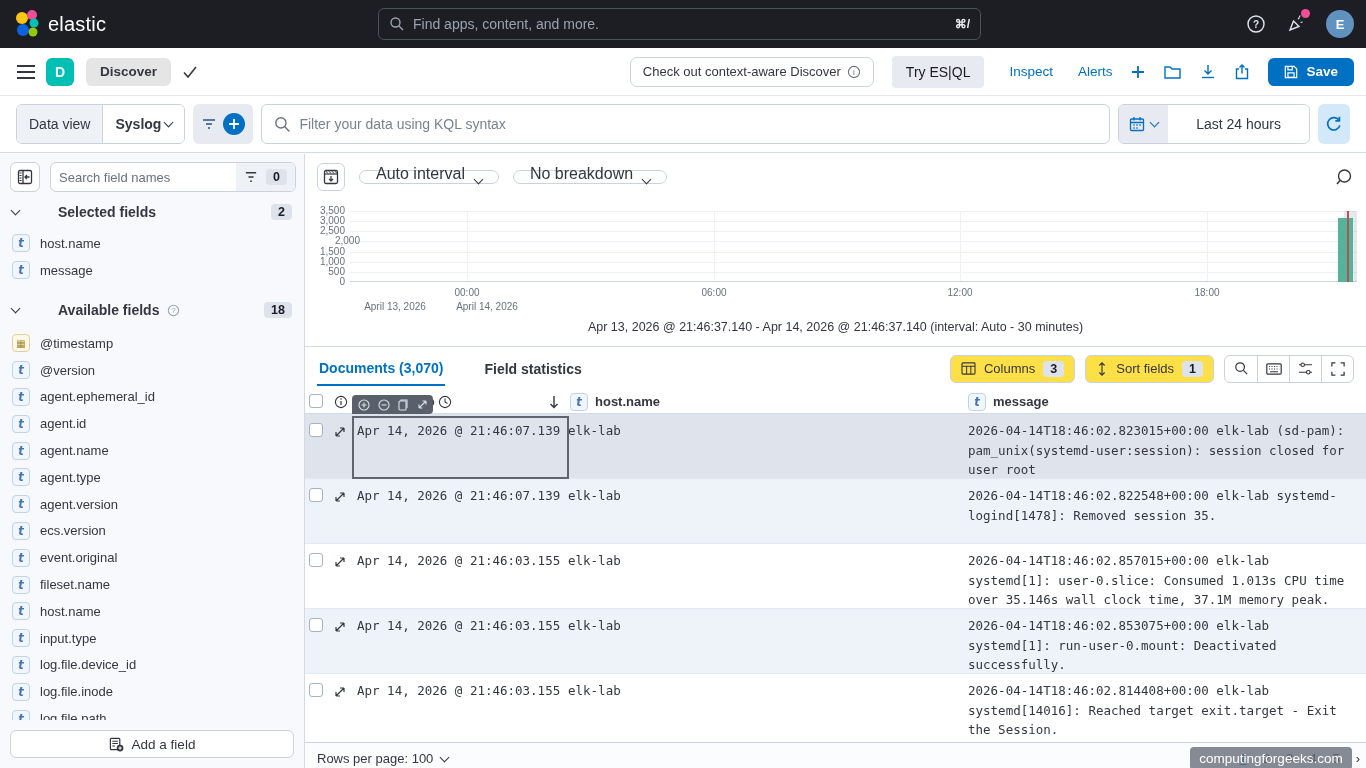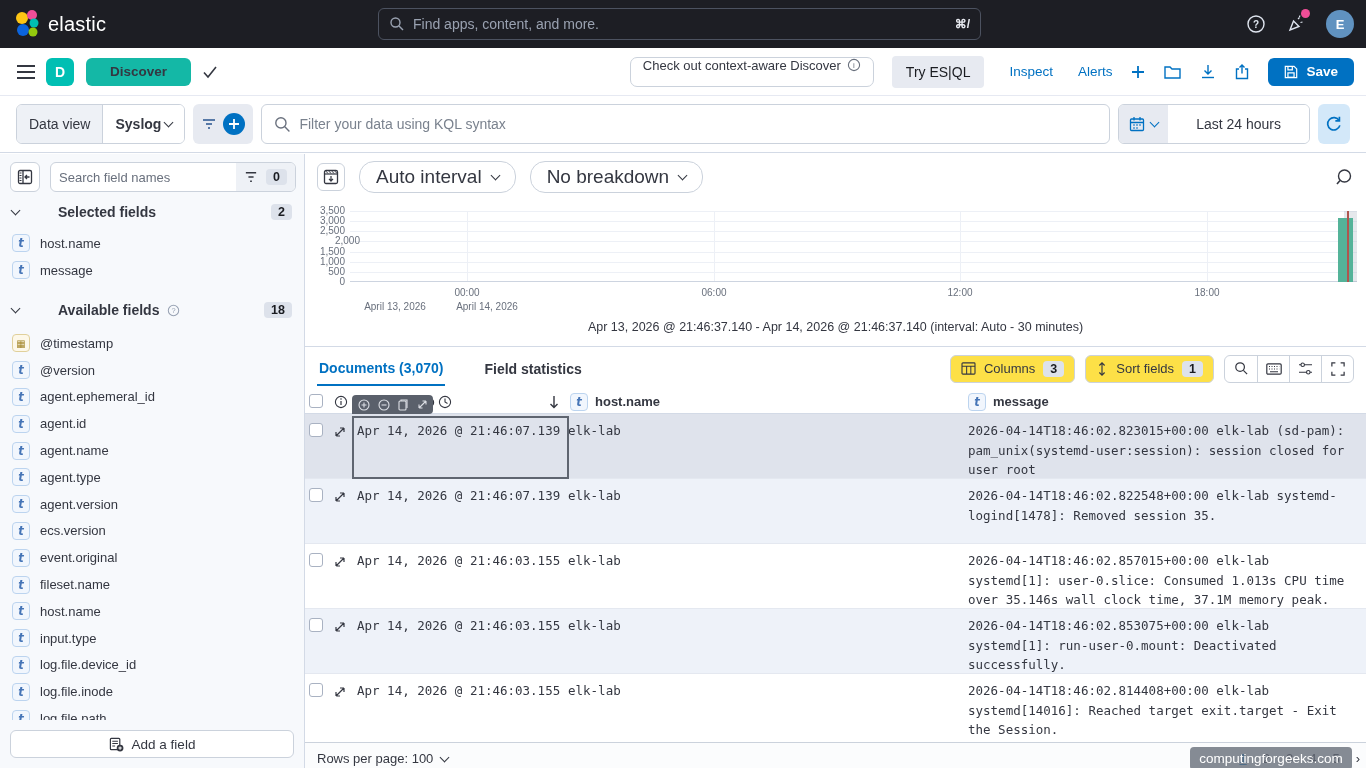--- a/index.html
+++ b/index.html
@@ -21,24 +21,24 @@
   .avatar { width:28px; height:28px; border-radius:50%; background:#6092c0; color:#fff; font-weight:bold; font-size:13px;
             display:flex; align-items:center; justify-content:center; }
   .news-wrap { position:relative; }
   .news-dot { position:absolute; right:-4px; top:-5px; width:9px; height:9px; border-radius:50%; background:#f04e98; }
 
   
   .toolbar2 { height:48px; background:#fff; border-bottom:1px solid #e6e9f2; display:flex; align-items:center; padding:0 12px; }
   .burger { margin:0 10px 0 4px; cursor:pointer; }
   .bc-badge { width:28px; height:28px; border-radius:6px; background:#00bfb3; color:#fff; font-weight:bold; font-size:14px;
               display:flex; align-items:center; justify-content:center; margin-right:12px; }
-  .bc-pill { height:28px; border-radius:6px; background:#14b8a6; color:#343741; font-weight:600; font-size:13.5px;
-             display:flex; align-items:center; padding:0 24px; margin-right:11px; }
+  .bc-pill { height:28px; border-radius:6px; background:#e5e5e5; color:#343741; font-weight:600; font-size:13.5px;
+             display:flex; align-items:center; padding:0 14px; margin-right:11px; }
   .t2-right { margin-left:auto; display:flex; align-items:center; gap:18px; }
-  .ctx-btn { height:30px; border:1px solid #cbd2dc; border-radius:7px; background:#fff; display:flex; gap:6px;
+  .ctx-btn { height:30px; border:1px solid #cbd2dc; border-radius:7px; background:#fff; display:flex; align-items:center; gap:6px;
              padding:0 12px; font-size:13px; font-weight:500; color:#343741; cursor:pointer; }
   .esql-btn { height:32px; background:#e7eaf1; border:0; border-radius:4px; padding:0 14px; font-size:14px; color:#1a1c21; cursor:pointer; font-family:inherit; }
   .tlink { color:#0071c2; font-weight:500; font-size:13.5px; cursor:pointer; text-decoration:none;margin-left:7px; }
   .save-btn { height:28px; background:#0071c2; color:#fff; border:0; border-radius:6px; display:flex; align-items:center; gap:8px;
               padding:0 16px; font-size:13.5px; font-weight:600; cursor:pointer; font-family:inherit; }
 
   
   .filterbar { height:57px; background:#fff; border-bottom:1px solid #d3dae6; display:flex; align-items:center; padding:0 16px; gap:8px; }
   .dv-ctrl { height:40px; border:1px solid #cbd2dc; border-radius:6px; display:flex; align-items:stretch; overflow:hidden; }
   .dv-label { background:#eef1f6; display:flex; align-items:center; padding:0 12px; font-size:14px; color:#343741; border-right:1px solid #cbd2dc; }
@@ -78,22 +78,22 @@
   .token.date::before { content:"▦"; }
   .field-name { font-size:13px; color:#343741; white-space:nowrap; }
   .addfield-btn { position:absolute; left:10px; right:10px; bottom:10px; height:28px; border:1px solid #cbd2dc; border-radius:6px;
                   background:#fff; display:flex; align-items:center; justify-content:center; gap:8px; font-size:13.5px; font-weight:500;
                   color:#343741; cursor:pointer; font-family:inherit; }
 
   
   .main { position:relative; flex:1; background:#fff; overflow:hidden; }
   .hist-bar { position:absolute; top:8px; left:12px; right:12px; height:30px; display:flex; align-items:center; gap:14px; }
   .icon-btn { width:28px; height:28px; border:1px solid #cbd2dc; border-radius:6px; background:#fff; display:flex; align-items:center; justify-content:center; cursor:pointer; }
-  .pill-btn { height:32px; border:1px solid #cbd2dc; border-radius:15px; background:#fff; display:flex; align-items:center; gap:10px;
-              padding:0 16px; font-size:19px; color:#343741; cursor:pointer; font-family:inherit; }
+  .pill-btn { height:14px; border:1px solid #cbd2dc; border-radius:15px; background:#fff; display:flex; align-items:flex-end; gap:10px;
+              padding:0 16px; font-size:16px; color:#343741; cursor:pointer; font-family:inherit; }
   .hist-right { margin-left:auto; cursor:pointer; }
 
   .plot { position:absolute; left:45px; top:57px; width:1007px; height:71px;
           background:repeating-linear-gradient(to bottom, #edf0f6 0, #edf0f6 1px, transparent 1px, transparent 10.142px);
           border-bottom:1px solid #cdd4e0; }
   .gridv { position:absolute; top:0; bottom:0; width:1px; background:#edf0f6; }
   .bar-grey { position:absolute; background:rgba(152,162,179,.25); }
   .bar-green { position:absolute; background:#54b399; }
   .time-marker { position:absolute; width:2px; background:#b0564f; }
   .ytick { position:absolute; width:38px; text-align:right; font-size:10px; color:#69707d; line-height:10px; }

